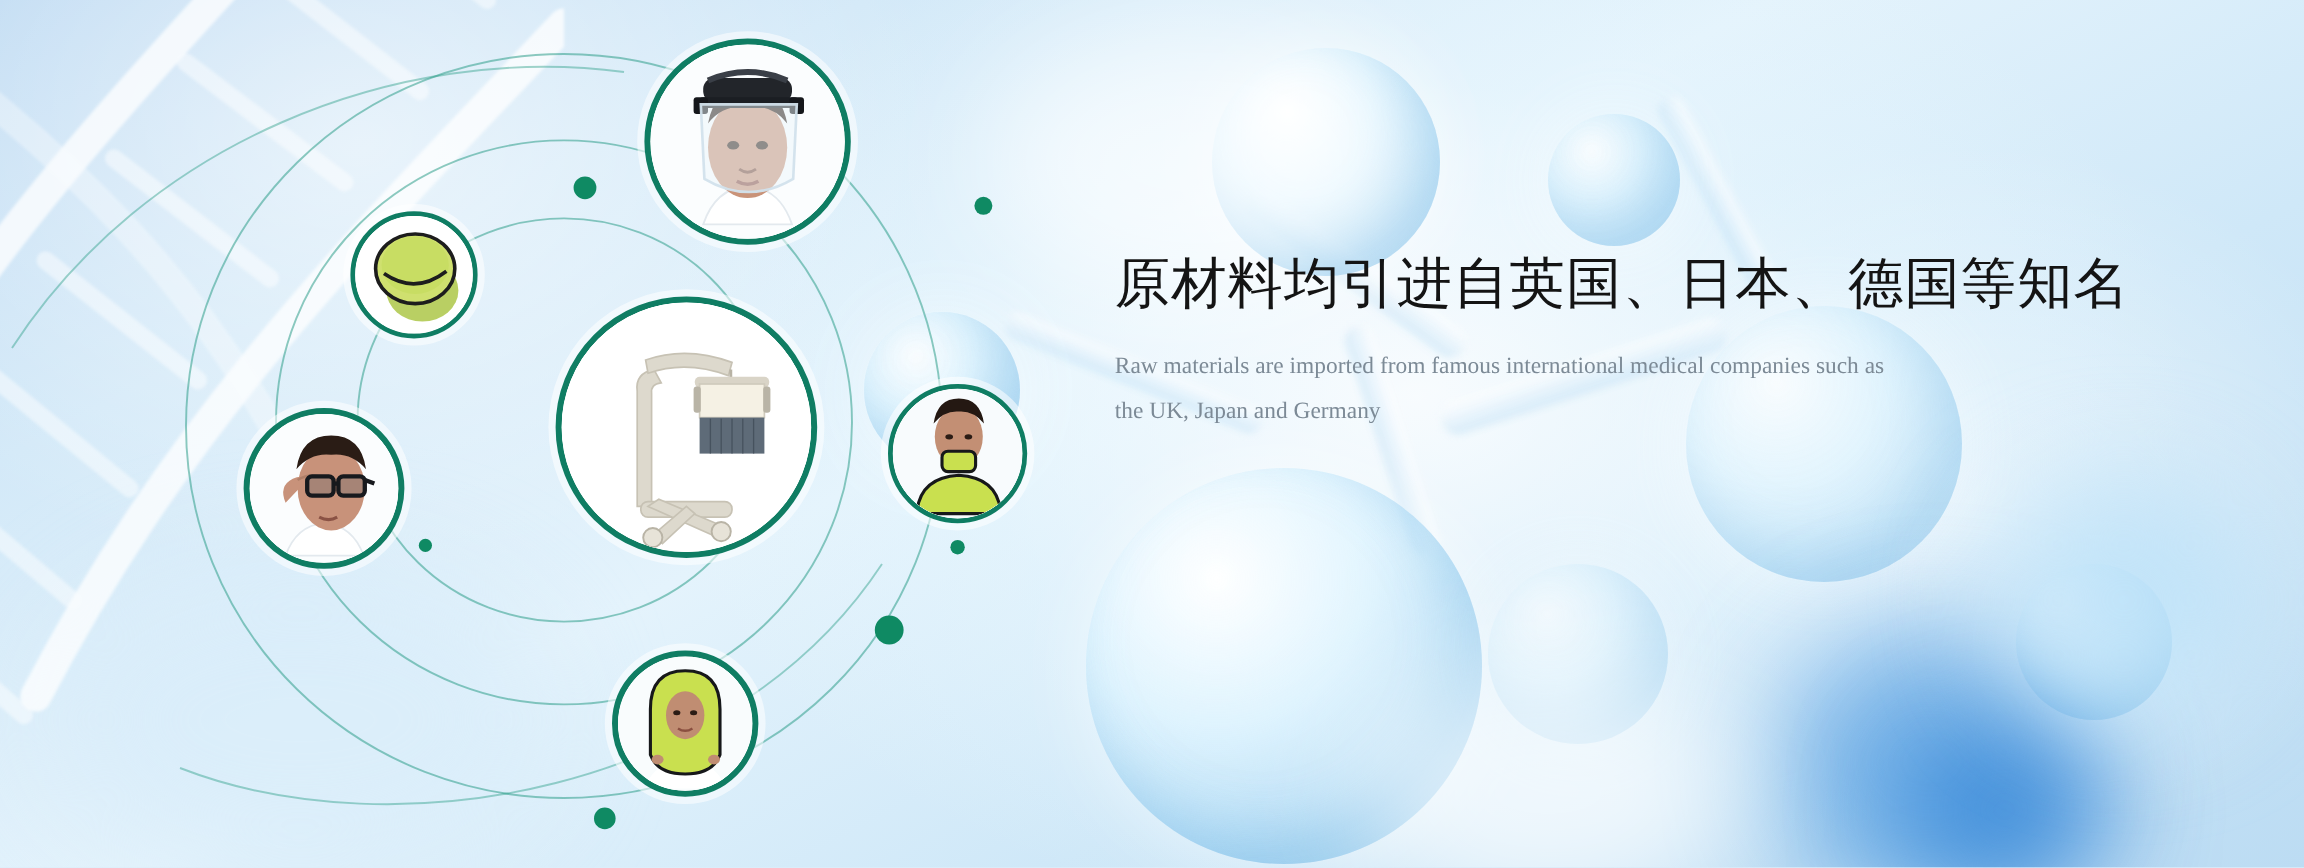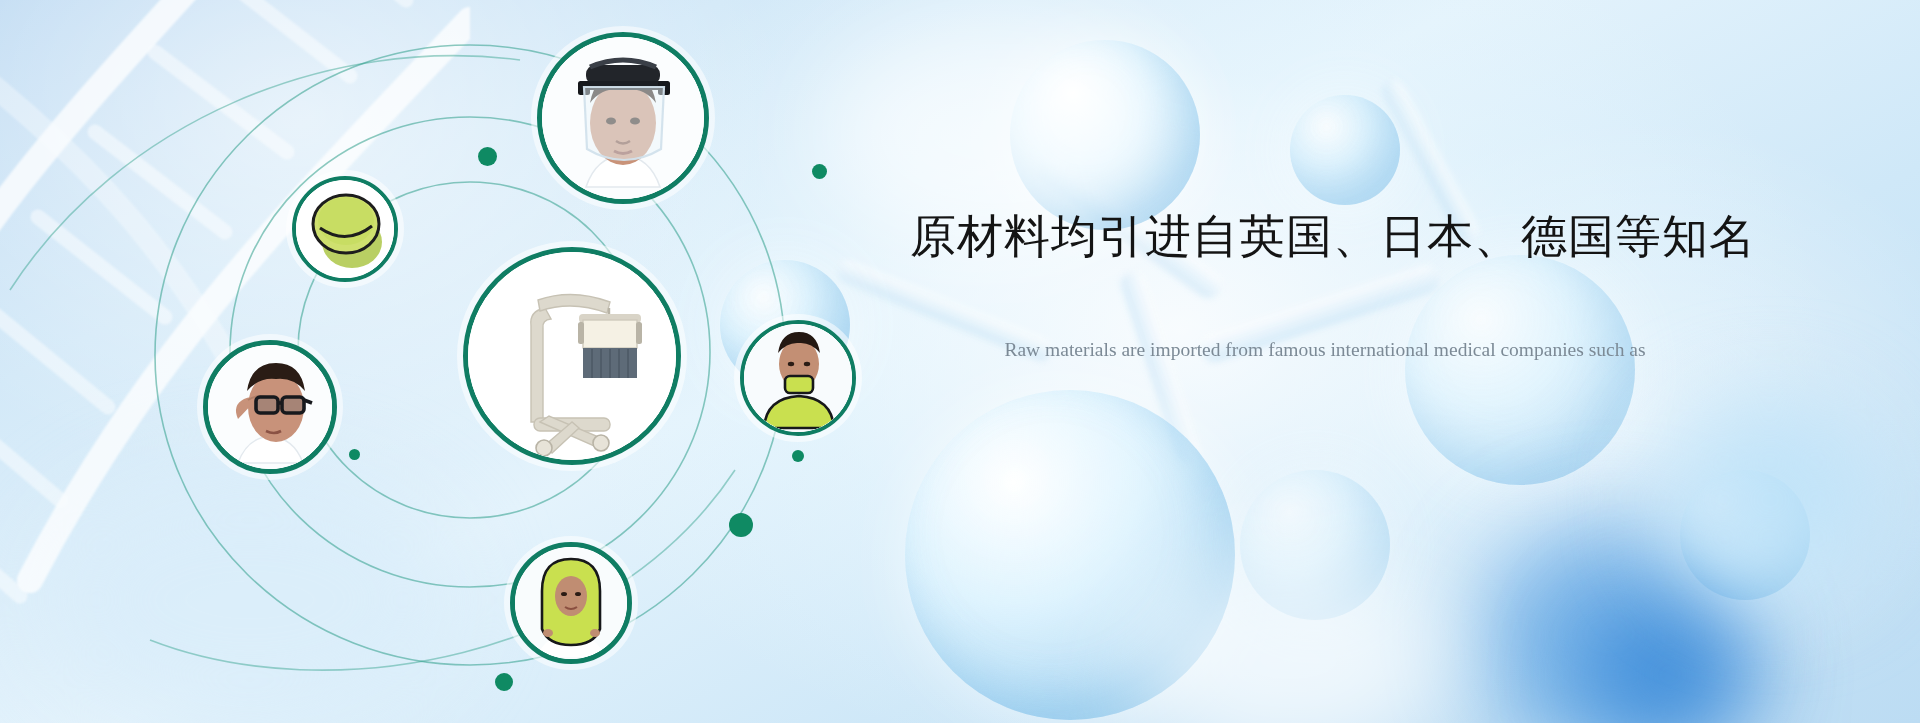--- a/index.html
+++ b/index.html
@@ -46,27 +46,27 @@
     background:#ffffff;
     box-shadow:0 0 0 6px rgba(255,255,255,.55);
     overflow:hidden;
   }
   .bubble .inner{position:absolute;inset:0;border-radius:50%;overflow:hidden;background:#fff;}
   .bubble.small{border-width:4px;}
 
   .dot{position:absolute;border-radius:50%;background:#0f8a63;}
 
   
-  .copy{position:absolute;right:180px;top:205px;width:830px;text-align:center;}
+  .copy{position:absolute;right:161px;top:205px;width:830px;text-align:left;}
   .h-line{
     color:#141414;font-size:46px;line-height:1.38;letter-spacing:1px;
     font-family:"Liberation Sans","DejaVu Sans",sans-serif;white-space:nowrap;
   }
   .sub{
-    margin-top:64px;color:#7c8a96;font-size:19.5px;line-height:1.85;
+    margin-top:20px;color:#7c8a96;font-size:19.5px;line-height:1.85;
     font-family:"Liberation Serif","DejaVu Serif",serif;
   }
   .sub div{white-space:nowrap;}
 </style>
 </head>
 <body>
 
 <div id="banner">
 
   <div class="molecule">
@@ -241,16 +241,17 @@
   <div class="dot" style="left:812px;top:164px;width:15px;height:15px;"></div>
   <div class="dot" style="left:349px;top:449px;width:11px;height:11px;"></div>
   <div class="dot" style="left:792px;top:450px;width:12px;height:12px;"></div>
   <div class="dot" style="left:729px;top:513px;width:24px;height:24px;"></div>
   <div class="dot" style="left:495px;top:673px;width:18px;height:18px;"></div>
 
   <div class="copy">
     <div class="h-line">原材料均引进自英国、日本、德国等知名</div>
     <div class="sub">
       <div>Raw materials are imported from famous international medical companies such as</div>
+      <div>the UK, Japan and Germany</div>
     </div>
   </div>
 
 </div>
 
 </body></html>

